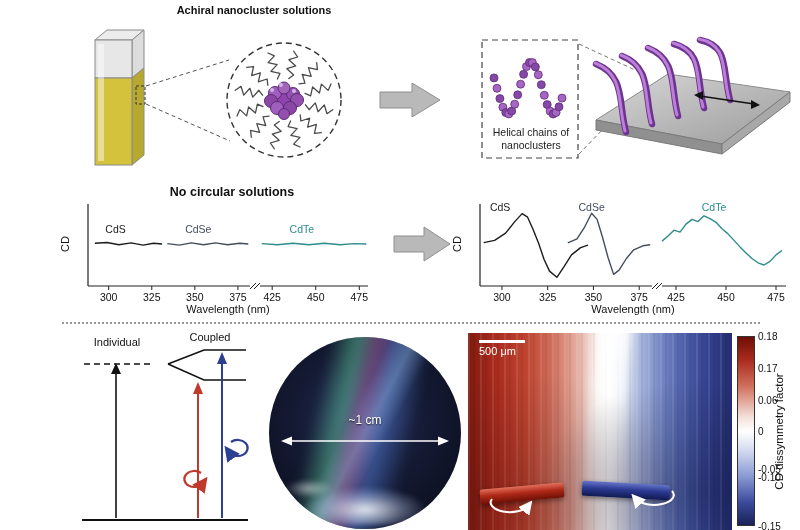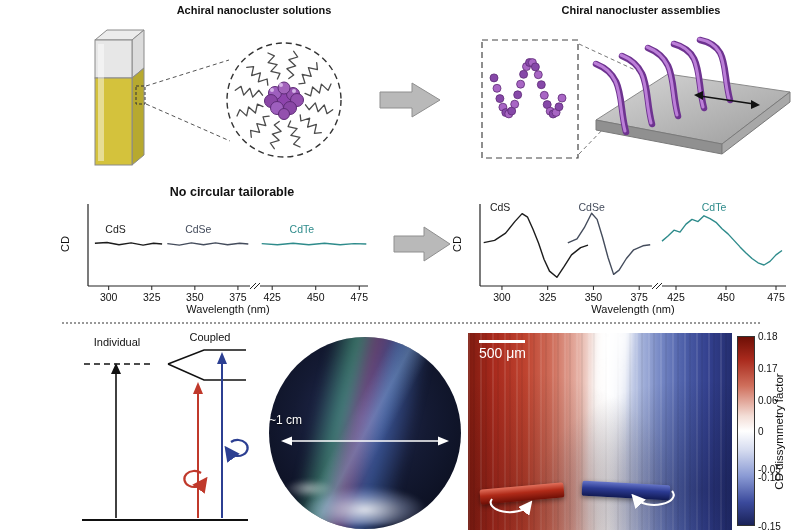--- a/index.html
+++ b/index.html
@@ -15,52 +15,51 @@
   
   .disc{position:absolute;left:269px;top:337px;width:192px;height:192px;border-radius:50%;overflow:hidden;
         background:radial-gradient(circle at 48% 42%,#27305a 0%,#141a33 45%,#070a16 100%)}
   .streak1{position:absolute;inset:-10%;filter:blur(5px);
         background:linear-gradient(103deg,transparent 30%,rgba(96,210,160,.5) 40%,rgba(235,120,210,.38) 47%,rgba(90,140,240,.45) 55%,transparent 67%)}
   .streak2{position:absolute;inset:0;background:linear-gradient(118deg,transparent 42%,rgba(180,220,255,.28) 50%,transparent 58%)}
   .glare{position:absolute;left:18%;bottom:2%;width:64%;height:20%;filter:blur(2px);
         background:radial-gradient(ellipse at 50% 60%,rgba(255,255,255,.85) 0%,rgba(200,215,255,.35) 45%,transparent 72%)}
   .glare2{position:absolute;left:8%;bottom:16%;width:26%;height:10%;filter:blur(2px);
         background:radial-gradient(ellipse,rgba(255,255,255,.5),transparent 70%)}
-  .disc-label{position:absolute;left:0;right:0;top:76px;text-align:left;color:#fff;font-size:12px;text-shadow:0 1px 2px rgba(0,0,0,.8)}
+  .disc-label{position:absolute;left:0;right:0;top:76px;text-align:center;color:#fff;font-size:12px;text-shadow:0 1px 2px rgba(0,0,0,.8)}
   .disc-arrow{position:absolute;left:10px;top:96px}
   
   .heatmap{position:absolute;left:468px;top:333px;width:264px;height:197px;overflow:hidden;
         background:linear-gradient(90deg,#7e1b10 0%,#a92a1d 10%,#bf4430 22%,#cf6f5c 32%,#e6b2a6 42%,#f7efec 49%,#ffffff 53%,#dfe4f2 58%,#aab7dd 65%,#7587c4 73%,#4c5ea8 82%,#33408e 91%,#242e6f 100%)}
   .hm-tex{position:absolute;inset:0;
         background:repeating-linear-gradient(90deg,rgba(255,255,255,.10) 0 2px,rgba(0,0,0,0) 2px 5px,rgba(0,0,0,.055) 5px 7px,rgba(0,0,0,0) 7px 12px)}
   .hm-band{position:absolute;left:46%;top:-4%;width:13%;height:108%;transform:skewX(-5deg);filter:blur(5px);
         background:linear-gradient(180deg,rgba(255,255,255,.95),rgba(255,255,255,.5) 55%,rgba(255,255,255,.15))}
   .hm-shade{position:absolute;inset:0;
         background:radial-gradient(ellipse at 20% 88%,rgba(40,5,5,.25),transparent 55%),radial-gradient(ellipse at 88% 80%,rgba(5,8,40,.3),transparent 50%)}
   .hm-scalebar{position:absolute;left:11px;top:7px;width:46px;height:3px;background:#fff}
-  .hm-scalelabel{position:absolute;left:11px;top:12px;color:#fff;font-size:14px}
+  .hm-scalelabel{position:absolute;left:11px;top:12px;color:#fff;font-size:11px}
   .film{position:absolute;height:15px;border-radius:2.5px;box-shadow:0 2px 5px rgba(0,0,0,.45)}
   .film-red{left:12px;top:153px;width:84px;transform:rotate(-5deg);
         background:linear-gradient(180deg,#e2705c 0%,#b02a18 45%,#6e0f06 100%)}
   .film-blue{left:114px;top:150px;width:88px;transform:rotate(3deg);
         background:linear-gradient(180deg,#6675c8 0%,#2b3a92 45%,#111a52 100%)}
   .hm-arrows{position:absolute;left:0;top:0}
   
   .colorbar{position:absolute;left:737px;top:336px;width:18px;height:190px;border:1px solid #333;
         background:linear-gradient(180deg,#6e0f06 0%,#a92a1d 12%,#cf6f5c 26%,#f3ddd6 42%,#ffffff 50%,#d6dcf0 60%,#8a9ad4 74%,#3b4a9c 88%,#1a2258 100%)}
   .cb-tick{position:absolute;left:758px;width:38px;font-size:10px;color:#111}
   .cb-label{position:absolute;left:700px;top:424px;width:160px;height:15px;font-size:11.5px;text-align:center;transform:rotate(-90deg);color:#111}
 </style>
 </head>
 <body>
 
 <div class="stage">
 
   <div class="panel-title" style="left:118px;top:4px;width:272px">Achiral nanocluster solutions</div>
-  <div class="panel-title" style="left:498px;top:4px;width:286px">Chiral nanocluster assemblies</div>
 
   <svg class="abs" style="left:0;top:0" width="800" height="180" viewBox="0 0 800 180">
     <defs>
       <linearGradient id="slabGrad" x1="0" y1="0" x2="1" y2="1">
         <stop offset="0" stop-color="#d8d8d8"></stop>
           <stop offset="1" stop-color="#9c9c9c"></stop>
       </linearGradient>
     </defs>
     <g>
       <polygon points="95,40 107,30 144,30 132,40" fill="#ececec" stroke="#8a8a8a" stroke-width="1"></polygon>
@@ -159,22 +158,26 @@
       <path d="M730 100 C722 70 730 46 700 40" stroke="#6e3390" stroke-width="6.5" fill="none" stroke-linecap="round"></path>
       <path d="M729 99 C721 69 729 45 699 39" stroke="#bc7fd8" stroke-width="3" fill="none" stroke-linecap="round"></path>
     </g>
     <g>
       <line x1="700" y1="96" x2="754" y2="104" stroke="#111" stroke-width="1.5"></line>
       <polygon points="694,95 703,91 703,100" fill="#111"></polygon>
       <polygon points="760,105 751,100 751,109" fill="#111"></polygon>
     </g>
   </svg>
 
-
-  <div class="chart-title" style="left:78px;top:185px;width:308px">No circular tailorable</div>
+  <div class="helix-caption" style="left:486px;top:126px;width:90px">
+    <div>Helical chains of</div>
+    <div>nanoclusters</div>
+  </div>
+
+  <div class="chart-title" style="left:78px;top:185px;width:308px">No circular solutions</div>
 
   <svg id="cd-left" class="abs" style="left:58px;top:200px" width="340" height="116" viewBox="0 0 340 116">
       <line x1="30" y1="4" x2="30" y2="86" stroke="#222" stroke-width="1.2"></line>
       <line x1="30" y1="86" x2="192" y2="86" stroke="#222" stroke-width="1.2"></line>
       <line x1="202" y1="86" x2="310" y2="86" stroke="#222" stroke-width="1.2"></line>
       <line x1="192" y1="89" x2="198" y2="83" stroke="#222" stroke-width="1"></line>
       <line x1="196" y1="89" x2="202" y2="83" stroke="#222" stroke-width="1"></line>
       <line x1="50.680851063829785" y1="86" x2="50.680851063829785" y2="90" stroke="#222" stroke-width="1"></line>
       <text x="50.680851063829785" y="101" text-anchor="middle" font-size="10.5" fill="#111">300</text>
       <line x1="93.76595744680851" y1="86" x2="93.76595744680851" y2="90" stroke="#222" stroke-width="1"></line>

